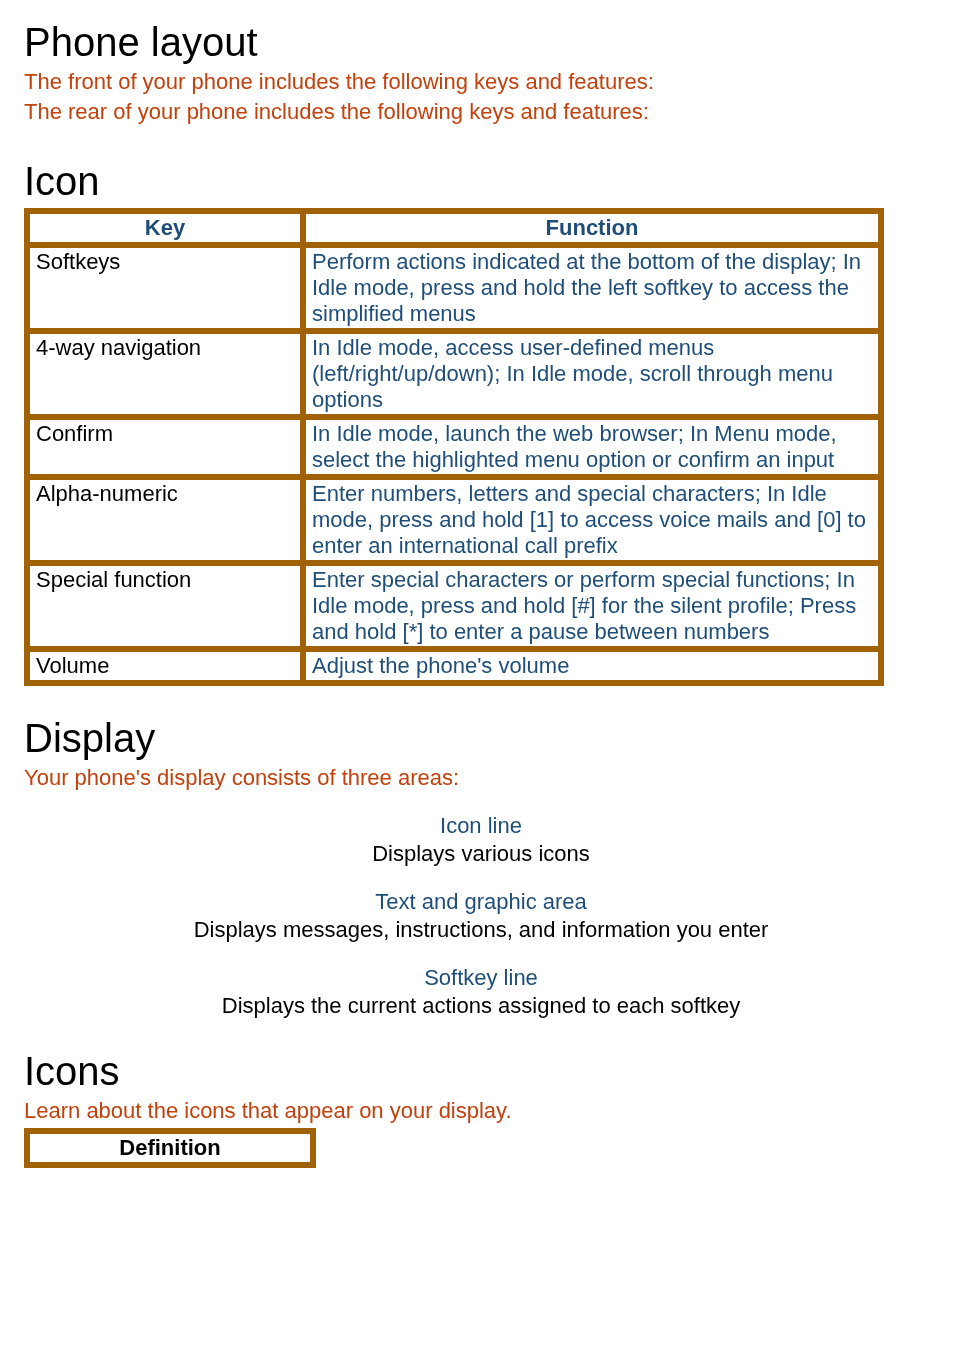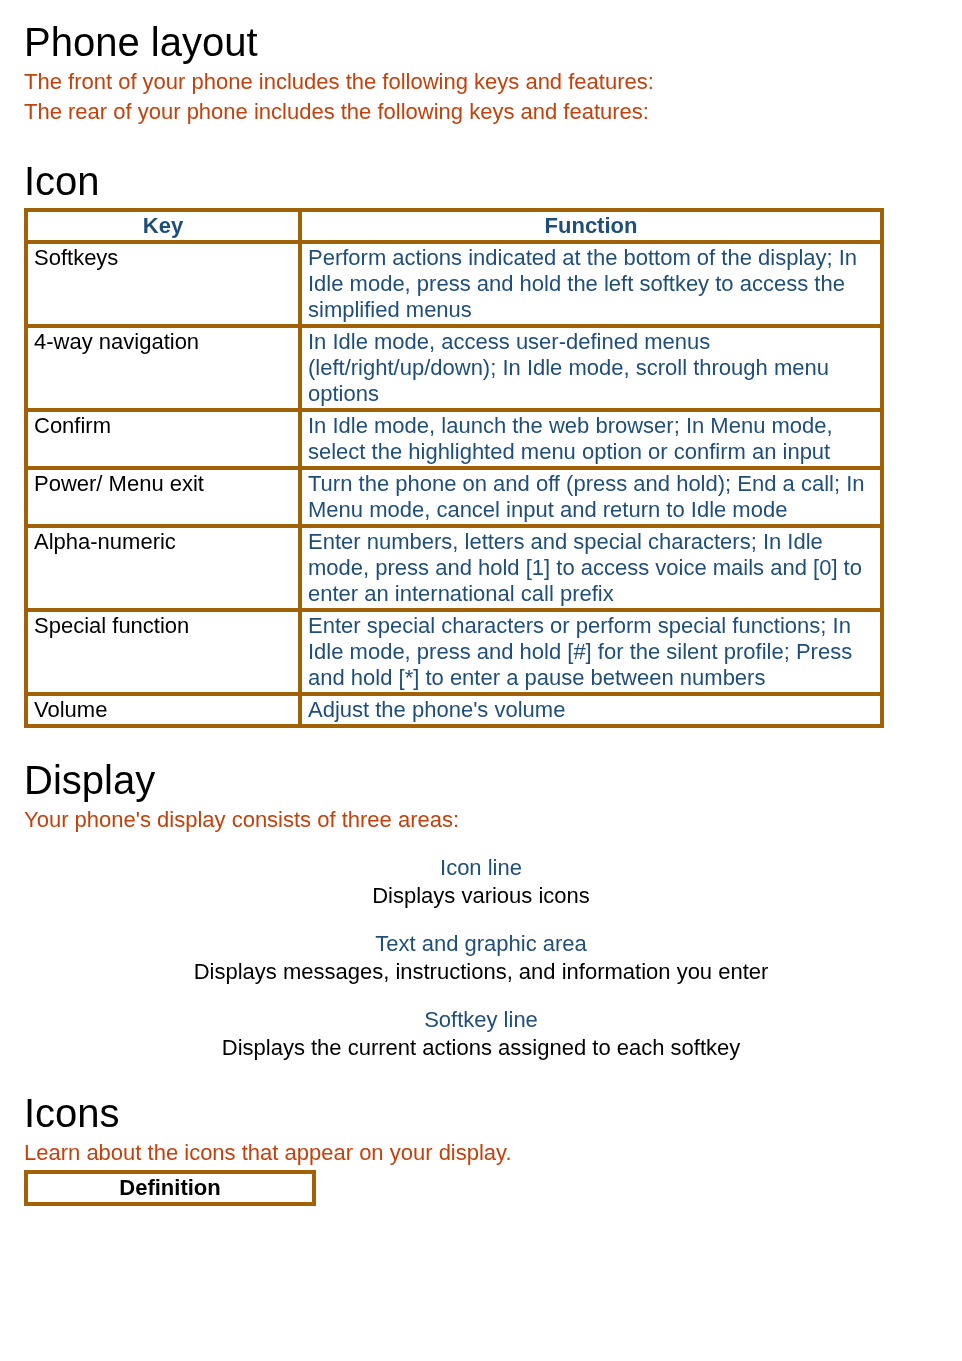--- a/index.html
+++ b/index.html
@@ -27,21 +27,21 @@
     }
     table {
       border-collapse: collapse;
       width: 100%;
       margin-top: 4px;
     }
     table.keys-table {
       width: 860px;
     }
     th, td {
-      border: 4px solid #a16207;
+      border: 6px solid #a16207;
       font-size: 22px;
       text-align: left;
       vertical-align: top;
       padding: 1px 6px;
     }
     th {
       font-weight: bold;
       text-align: center;
       color: #1F4E79;
     }
@@ -98,24 +98,20 @@
   </tr>
   <tr>
     <td class="key-col">4-way navigation</td>
     <td class="func-col">In Idle mode, access user-defined menus (left/right/up/down); In Idle mode, scroll through menu options</td>
   </tr>
   <tr>
     <td class="key-col">Confirm</td>
     <td class="func-col">In Idle mode, launch the web browser; In Menu mode, select the highlighted menu option or confirm an input</td>
   </tr>
   <tr>
-    <td class="key-col">Power/ Menu exit</td>
-    <td class="func-col">Turn the phone on and off (press and hold); End a call; In Menu mode, cancel input and return to Idle mode</td>
-  </tr>
-  <tr>
     <td class="key-col">Alpha-numeric</td>
     <td class="func-col">Enter numbers, letters and special characters; In Idle mode, press and hold [1] to access voice mails and [0] to enter an international call prefix</td>
   </tr>
   <tr>
     <td class="key-col">Special function</td>
     <td class="func-col">Enter special characters or perform special functions; In Idle mode, press and hold [#] for the silent profile; Press and hold [*] to enter a pause between numbers</td>
   </tr>
   <tr>
     <td class="key-col">Volume</td>
     <td class="func-col">Adjust the phone's volume</td>

